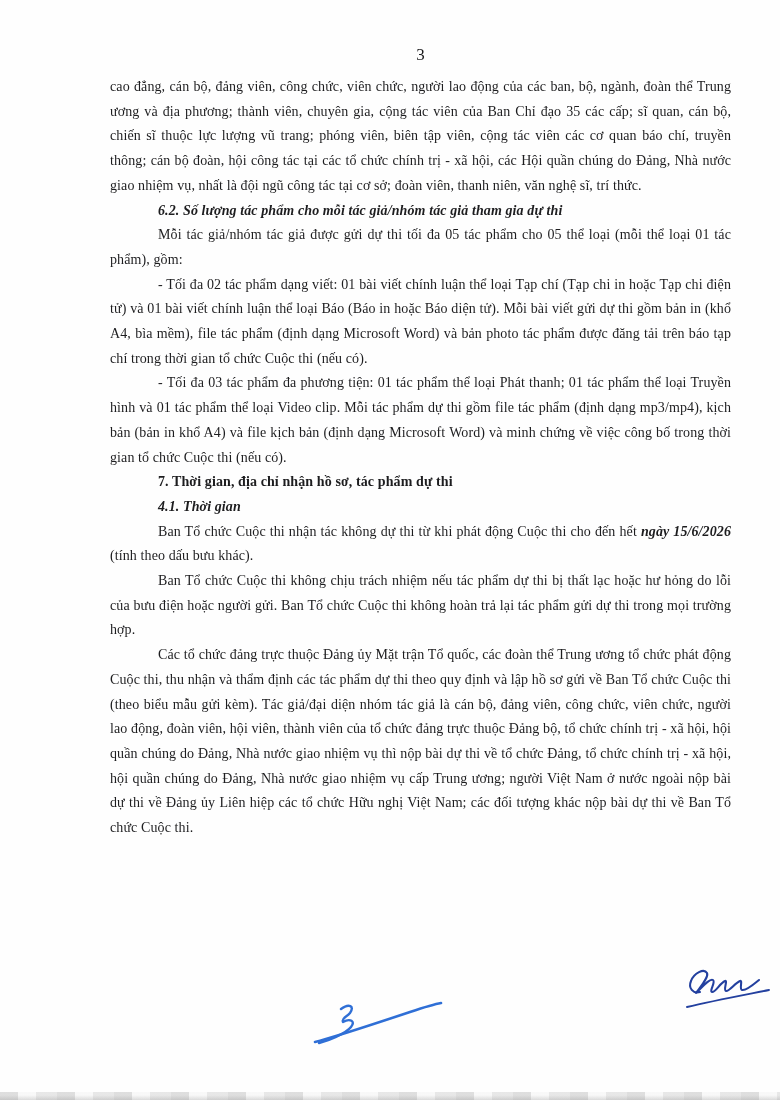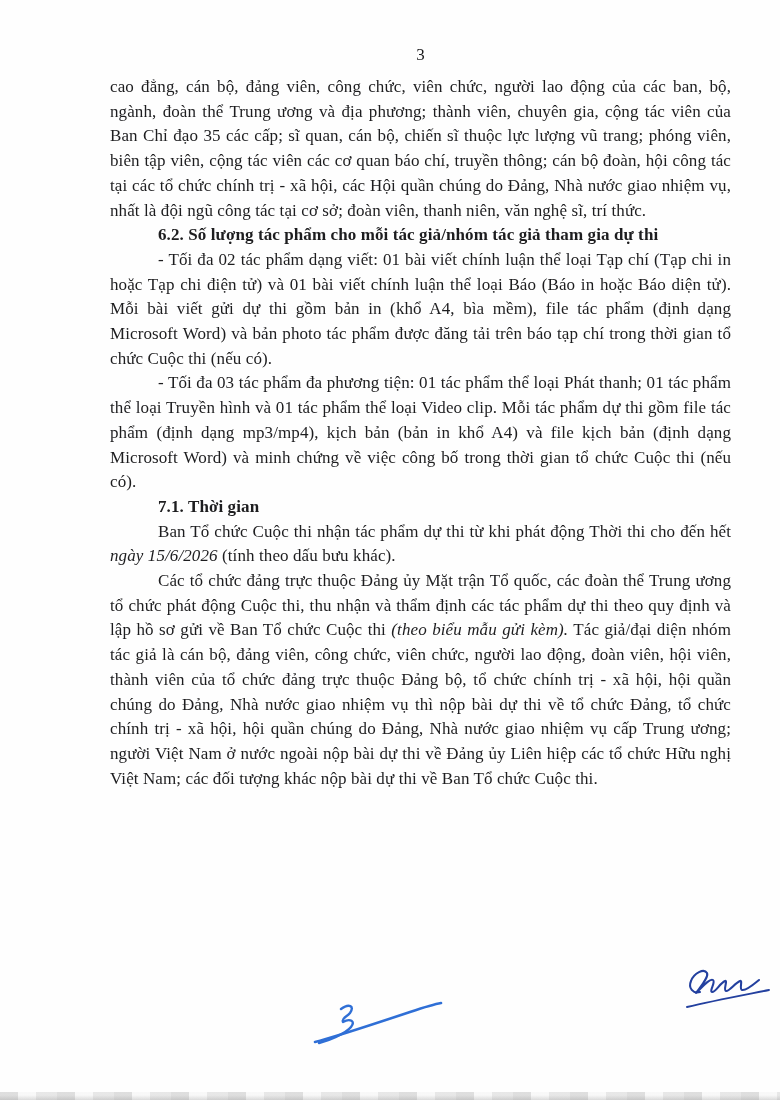--- a/index.html
+++ b/index.html
@@ -23,37 +23,37 @@
     text-align: center;
     font-size: 17px;
     line-height: 22px;
   }
 
   .content {
     position: absolute;
     top: 75px;
     left: 110px;
     width: 621px;
-    font-size: 17px;
+    font-size: 14px;
     line-height: 24.7px;
     text-align: justify;
     letter-spacing: 0.1px;
   }
 
   .content p {
     margin: 0;
     padding: 0;
     text-indent: 48px;
   }
   .content p.noindent { text-indent: 0; }
 
   .hb  { font-weight: bold; }
-  .hbi { font-weight: bold; }
-  .bi  { font-weight: normal; font-style: italic; }
-  .it  { font-style: italic; }
+  .hbi { font-weight: bold; font-style: italic; }
+  .bi  { font-weight: bold; font-style: italic; }
+  .it  { }
 
   .sig {
     position: absolute;
     pointer-events: none;
   }
   .sig path {
     fill: none;
     stroke-linecap: round;
     stroke-linejoin: round;
   }
@@ -80,32 +80,35 @@
 <div class="page" style="background-color: rgb(254, 254, 254); color: rgb(29, 29, 31);">
 
   <div class="pagenum">3</div>
 
   <div class="content">
 
     <p class="noindent">cao đẳng, cán bộ, đảng viên, công chức, viên chức, người lao động của các ban, bộ, ngành, đoàn thể Trung ương và địa phương; thành viên, chuyên gia, cộng tác viên của Ban Chỉ đạo 35 các cấp; sĩ quan, cán bộ, chiến sĩ thuộc lực lượng vũ trang; phóng viên, biên tập viên, cộng tác viên các cơ quan báo chí, truyền thông; cán bộ đoàn, hội công tác tại các tổ chức chính trị - xã hội, các Hội quần chúng do Đảng, Nhà nước giao nhiệm vụ, nhất là đội ngũ công tác tại cơ sở; đoàn viên, thanh niên, văn nghệ sĩ, trí thức.</p>
 
     <p class="hbi">6.2. Số lượng tác phẩm cho mỗi tác giả/nhóm tác giả tham gia dự thi</p>
 
+    <p>Mỗi tác giả/nhóm tác giả được gửi dự thi tối đa 05 tác phẩm cho 05 thể loại (mỗi thể loại 01 tác phẩm), gồm:</p>
 
     <p>- Tối đa 02 tác phẩm dạng viết: 01 bài viết chính luận thể loại Tạp chí (Tạp chi in hoặc Tạp chi điện tử) và 01 bài viết chính luận thể loại Báo (Báo in hoặc Báo diện tử). Mỗi bài viết gửi dự thi gồm bản in (khổ A4, bìa mềm), file tác phẩm (định dạng Microsoft Word) và bản photo tác phẩm được đăng tải trên báo tạp chí trong thời gian tổ chức Cuộc thi (nếu có).</p>
 
     <p>- Tối đa 03 tác phẩm đa phương tiện: 01 tác phẩm thể loại Phát thanh; 01 tác phẩm thể loại Truyền hình và 01 tác phẩm thể loại Video clip. Mỗi tác phẩm dự thi gồm file tác phẩm (định dạng mp3/mp4), kịch bản (bản in khổ A4) và file kịch bản (định dạng Microsoft Word) và minh chứng về việc công bố trong thời gian tổ chức Cuộc thi (nếu có).</p>
 
+    <p class="hb">7. Thời gian, địa chỉ nhận hồ sơ, tác phẩm dự thi</p>
 
-    <p class="hbi">7.1. Thời gian</p>
+    <p class="hbi">4.1. Thời gian</p>
 
     <p>
-      <span>Ban Tổ chức Cuộc thi nhận tác phẩm dự thi từ khi phát động Thời thi cho đến hết </span><span class="bi">ngày 15/6/2026</span><span> (tính theo dấu bưu khác).</span>
+      <span>Ban Tổ chức Cuộc thi nhận tác không dự thi từ khi phát động Cuộc thi cho đến hết </span><span class="bi">ngày 15/6/2026</span><span> (tính theo dấu bưu khác).</span>
     </p>
 
+    <p>Ban Tổ chức Cuộc thi không chịu trách nhiệm nếu tác phẩm dự thi bị thất lạc hoặc hư hỏng do lỗi của bưu điện hoặc người gửi. Ban Tổ chức Cuộc thi không hoàn trả lại tác phẩm gửi dự thi trong mọi trường hợp.</p>
 
 
     <p>
       <span>Các tổ chức đảng trực thuộc Đảng ủy Mặt trận Tổ quốc, các đoàn thể Trung ương tổ chức phát động Cuộc thi, thu nhận và thẩm định các tác phẩm dự thi theo quy định và lập hồ sơ gửi về Ban Tổ chức Cuộc thi </span><span class="it">(theo biểu mẫu gửi kèm).</span><span> Tác giả/đại diện nhóm tác giả là cán bộ, đảng viên, công chức, viên chức, người lao động, đoàn viên, hội viên, thành viên của tổ chức đảng trực thuộc Đảng bộ, tổ chức chính trị - xã hội, hội quần chúng do Đảng, Nhà nước giao nhiệm vụ thì nộp bài dự thi về tổ chức Đảng, tổ chức chính trị - xã hội, hội quần chúng do Đảng, Nhà nước giao nhiệm vụ cấp Trung ương; người Việt Nam ở nước ngoài nộp bài dự thi về Đảng ủy Liên hiệp các tổ chức Hữu nghị Việt Nam; các đối tượng khác nộp bài dự thi về Ban Tổ chức Cuộc thi.</span>
     </p>
 
   </div>
 
   <svg class="sig sig-swoosh" width="145" height="52" viewBox="0 0 145 52" xmlns="http://www.w3.org/2000/svg">
     <path stroke-width="2.6" d="M10 47 C30 42 75 27 105 17 C120 12 130 9 136 8" style="stroke: rgb(47, 111, 214);"></path>

